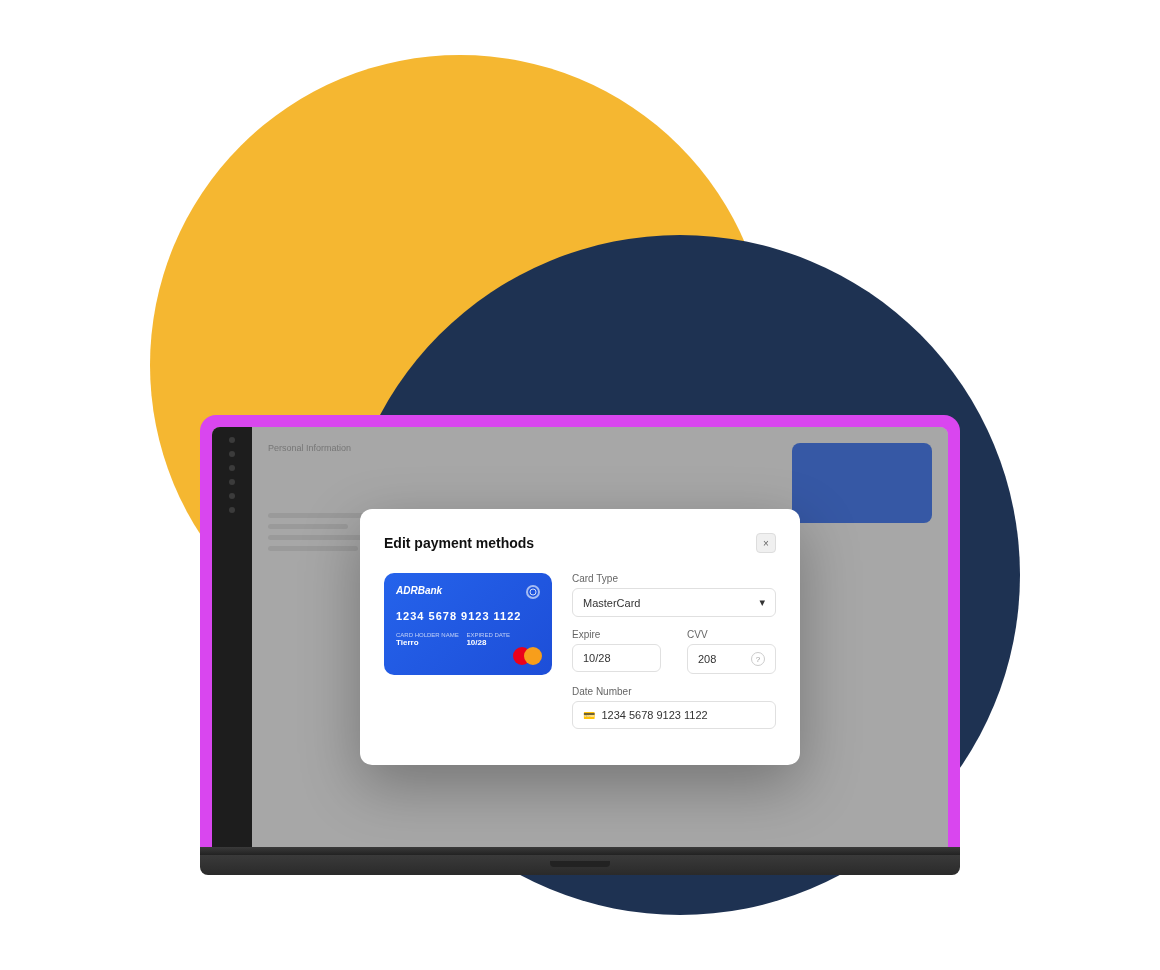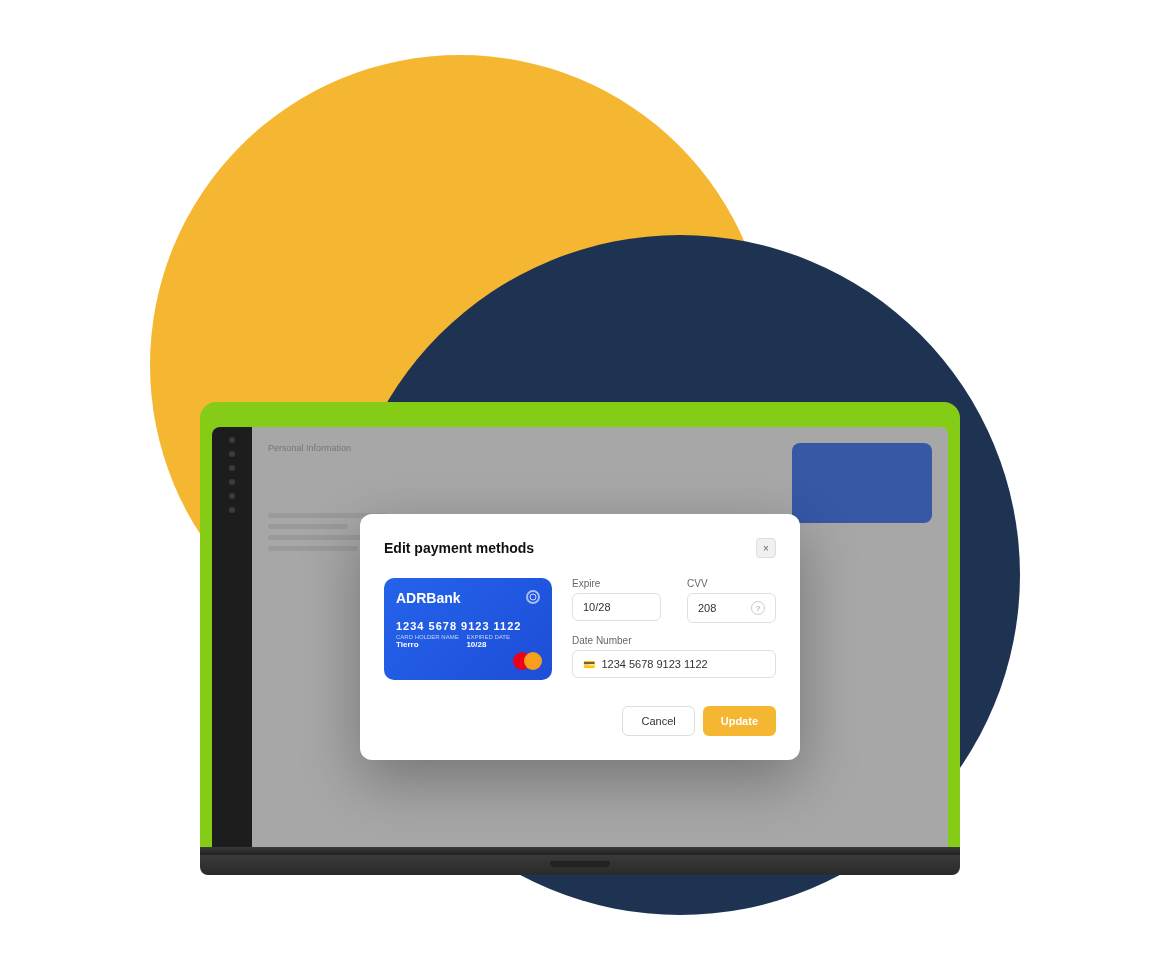--- a/index.html
+++ b/index.html
@@ -51,23 +51,23 @@
     .laptop {
       position: absolute;
       z-index: 2;
       width: 760px;
       bottom: 60px;
       left: 50%;
       transform: translateX(-50%);
     }
 
     .laptop-screen-bezel {
-      background: #84cc16;
+      background: #d946ef;
       border-radius: 16px 16px 0 0;
-      padding: 25px 12px 0 12px;
+      padding: 12px 12px 0 12px;
       width: 100%;
       position: relative;
     }
 
     .laptop-screen {
       background: #e8e8e8;
       border-radius: 8px 8px 0 0;
       width: 100%;
       height: 420px;
       overflow: hidden;
@@ -195,23 +195,24 @@
       height: 102px;
       background: linear-gradient(135deg, #2563EB, #1d4ed8);
       border-radius: 10px;
       padding: 12px;
       color: #fff;
       position: relative;
       flex-shrink: 0;
     }
 
     .card-bank-name {
-      font-size: 14px;
+      font-size: 10px;
       font-weight: 700;
       color: #fff;
+      font-style: italic;
     }
 
     .card-wifi-icon {
       position: absolute;
       top: 12px;
       right: 12px;
       width: 14px;
       height: 14px;
       border: 2px solid rgba(255,255,255,0.6);
       border-radius: 50%;
@@ -225,21 +226,21 @@
       font-weight: 700;
       letter-spacing: 1px;
       margin-top: 14px;
       color: #fff;
     }
 
     .card-footer {
       display: flex;
       justify-content: space-between;
       align-items: flex-end;
-      margin-top: 2px;
+      margin-top: 10px;
     }
 
     .card-label {
       font-size: 6px;
       color: rgba(255,255,255,0.7);
       text-transform: uppercase;
     }
 
     .card-value {
       font-size: 8px;
@@ -440,20 +441,27 @@
                   </div>
                 </div>
                 <div class="mastercard-logo">
                   <div class="mc-circle mc-red"></div>
                   <div class="mc-circle mc-yellow"></div>
                 </div>
               </div>
 
               <div class="form-section">
 
+                <div class="field-group">
+                  <div class="field-label">Card Type</div>
+                  <div class="field-input" style="cursor:pointer;">
+                    <span>MasterCard</span>
+                    <span>▾</span>
+                  </div>
+                </div>
 
 
                 <div class="field-row">
                   <div class="field-group">
                     <div class="field-label">Expire</div>
                     <div class="field-input">
                       <span>10/28</span>
                     </div>
                   </div>
                   <div class="field-group">
@@ -470,24 +478,20 @@
                   <div class="field-input">
                     <div class="card-number-input">
                       <span style="color:#aaa; font-size:10px;">💳</span>
                       <span>1234 5678 9123 1122</span>
                     </div>
                   </div>
                 </div>
               </div>
             </div>
 
-            <div class="modal-footer">
-              <button class="btn-cancel">Cancel</button>
-              <button class="btn-update">Update</button>
-            </div>
           </div>
         </div>
       </div>
     </div>
 
     <div class="laptop-hinge"></div>
     <div class="laptop-base">
       <div class="laptop-notch"></div>
     </div>
   </div>

